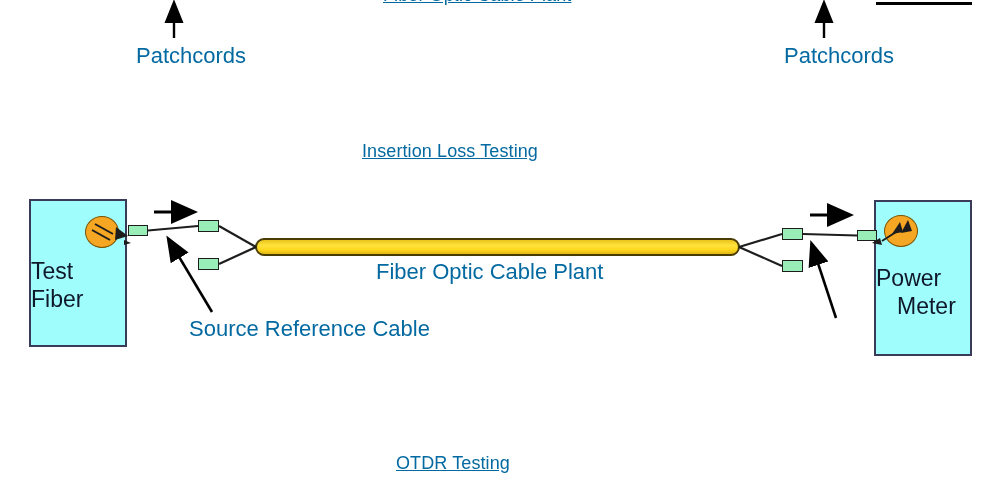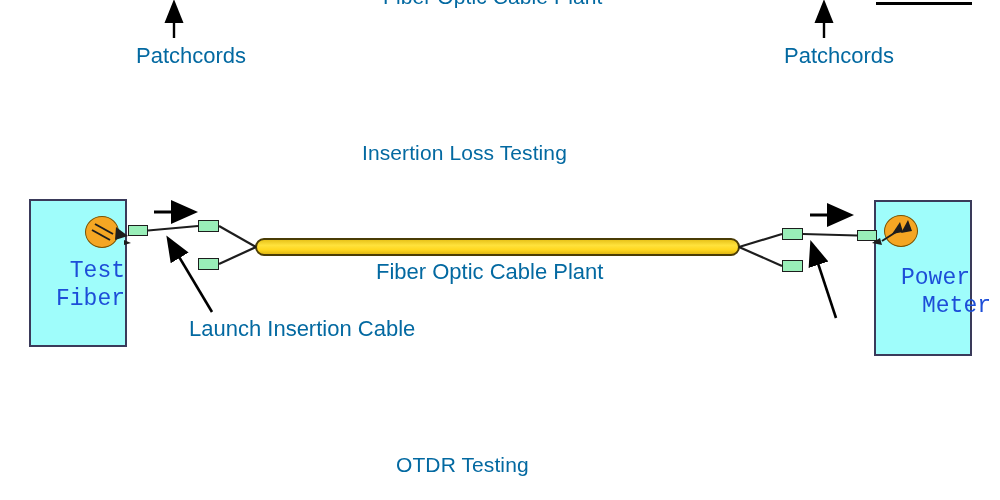--- a/index.html
+++ b/index.html
@@ -20,37 +20,38 @@
 
   
   .label {
     position: absolute;
     color: #0369a1;
     font-family: "Liberation Sans", sans-serif;
     white-space: nowrap;
     line-height: 1;
   }
   .section-title {
-    font-size: 21px;
+    font-size: 18px;
     letter-spacing: 0.1px;
+    text-decoration: underline;
   }
   .annot {
     font-size: 22px;
   }
   .cable-caption {
     font-size: 22px;
   }
   .box-text {
     position: absolute;
     width: 100%;
-    text-align: right;
+    text-align: left;
     font-size: 23px;
-    color: #1d4ed8;
+    color: #0f172a;
     line-height: 1.22;
-    font-family: Liberation Mono, monospace;
+    font-family: Liberation Sans, sans-serif;
   }
 
   
   .instrument {
     position: absolute;
     background: #9ffdfb;
     border: 2px solid #3a3a5a;
     box-sizing: border-box;
   }
 
@@ -186,18 +187,18 @@
       <polygon points="124,240 131,243 124,245" fill="#1d1d1d" stroke="none"></polygon>
     </g>
     <g stroke="#1d1d1d" stroke-width="2" fill="none">
       <polygon points="900,222 892,234 903,232" fill="#1d1d1d" stroke="none"></polygon>
       <polygon points="908,220 901,233 912,231" fill="#1d1d1d" stroke="none"></polygon>
       <line x1="896" y1="232" x2="882" y2="241"></line>
       <polygon points="880,238 872,243 882,245" fill="#1d1d1d" stroke="none"></polygon>
     </g>
   </svg>
 
-  <div class="label annot" style="left:189px; top:318px;">Launch Insertion Cable</div>
+  <div class="label annot" style="left:189px; top:318px;">Source Reference Cable</div>
 
 
   <div class="label section-title" style="left:396px; top:454px;">OTDR Testing</div>
 
 </div>
 
 </body></html>

